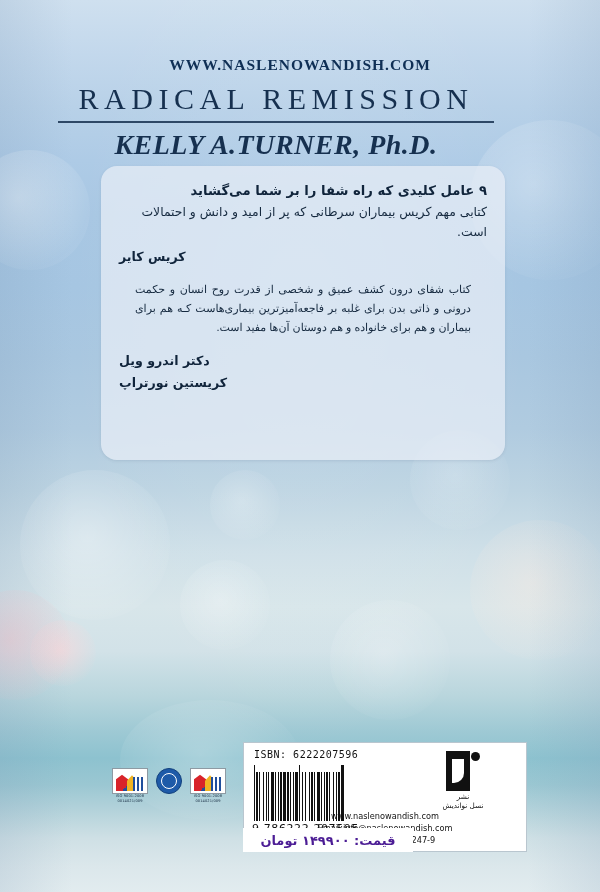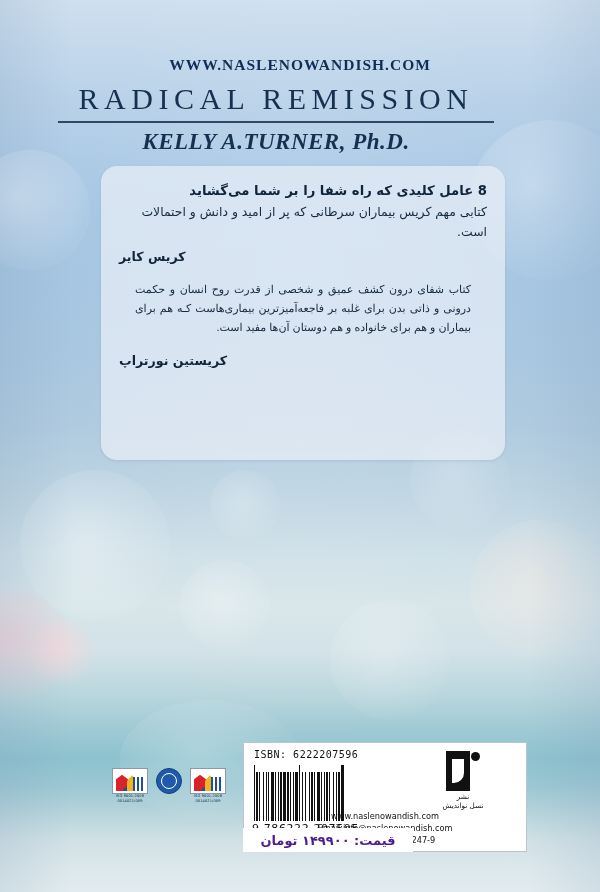--- a/index.html
+++ b/index.html
@@ -82,21 +82,21 @@
   .title-rule {
     width: 436px;
     height: 1.5px;
     background: #16304f;
     margin: 5px auto 0 auto;
     opacity: 0.85;
   }
   .author {
     margin-top: 6px;
     font-family: "Liberation Serif", serif;
-    font-size: 23px;
+    font-size: 28px;
     font-style: italic;
     font-weight: 700;
     letter-spacing: 0.5px;
     color: #16304f;
   }
   .panel {
     position: absolute;
     left: 101px;
     top: 166px;
     width: 404px;
@@ -340,24 +340,25 @@
 
   <div class="url-line">WWW.NASLENOWANDISH.COM</div>
 
   <div class="title-block">
     <div class="book-title">RADICAL REMISSION</div>
     <div class="title-rule"></div>
     <div class="author">KELLY A.TURNER, Ph.D.</div>
   </div>
 
   <div class="panel">
-    <p class="p-lead">8 عامل کلیدی که راه شفا را بر شما می‌گشاید</p>
+    <p class="p-lead">۹ عامل کلیدی که راه شفا را بر شما می‌گشاید</p>
     <p class="p-sub">کتابی مهم کریس بیماران سرطانی که پر از امید و دانش و احتمالات است.</p>
     <p class="p-attrib">کریس کایر</p>
     <p class="p-body">کتاب شفای درون کشف عمیق و شخصی از قدرت روح انسان و حکمت درونی و ذاتی بدن برای غلبه بر فاجعه‌آمیزترین بیماری‌هاست کـه هم برای بیماران و هم برای خانواده و هم دوستان آن‌ها مفید است.</p>
+    <p class="p-attrib">دکتر اندرو ویل</p>
     <p class="p-attrib">کریستین نورتراپ</p>
   </div>
 
   <div class="iso-box">
     <div class="iso-item">
       <div class="iso-mark">
         <div class="house"></div>
           <div class="house2"></div>
           <div class="bars-ml"></div>
       </div>

